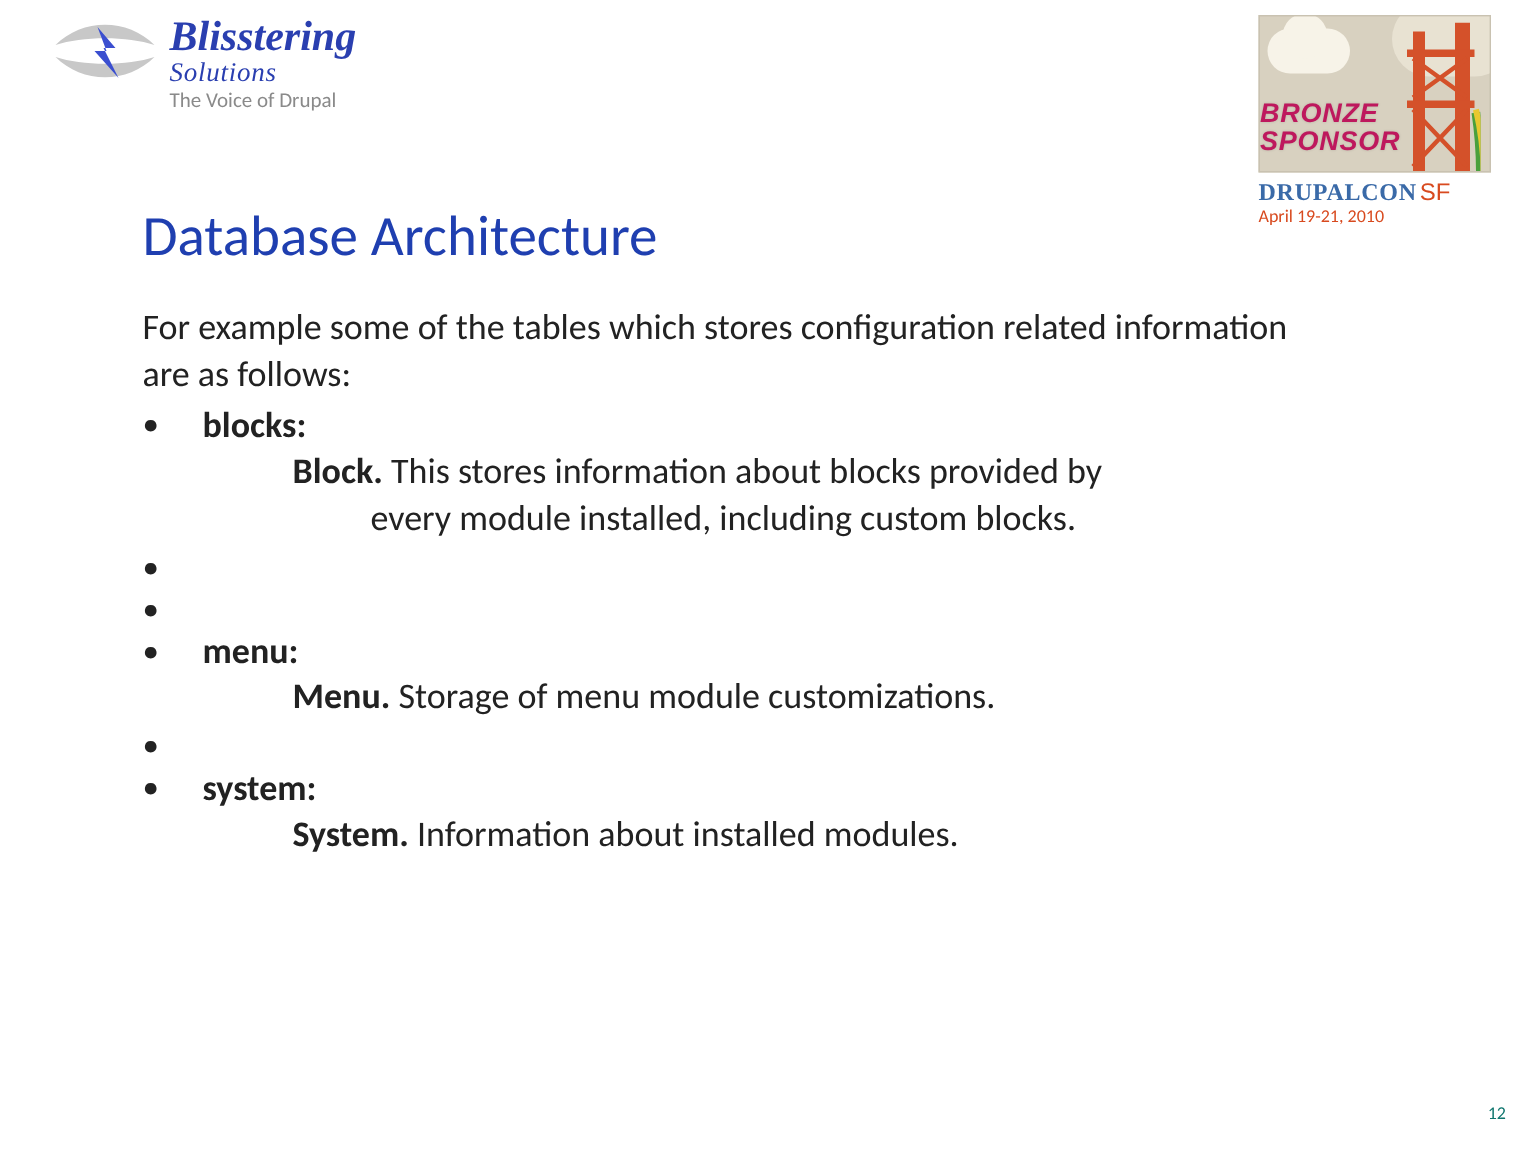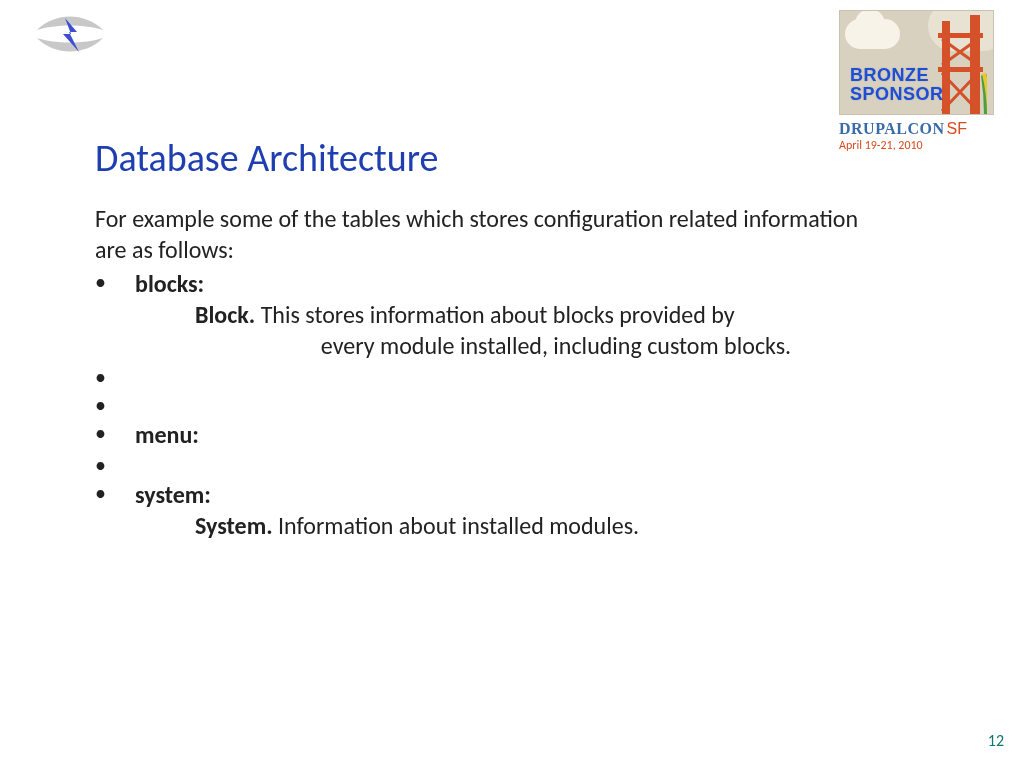--- a/index.html
+++ b/index.html
@@ -63,25 +63,26 @@
       background:#f7f3e8; border-radius:50%;
     }
     .sponsor-cloud2 {
       position: absolute; right: -15px; top: -10px; width: 80px; height: 50px;
       background: #e8e2d2; border-radius: 30px;
     }
     .sponsor-bridge {
       position: absolute; right: 6px; top: 4px; width: 55px; height: 100px;
     }
     .sponsor-text {
-      position: absolute; left: 10px; top: 55px;
+      position: absolute; left: 0; top: 55px;
       font-family: Arial, sans-serif; font-weight: 900;
-      color: #1d4ed8; line-height: 1.05; font-size: 18px;
+      color: #be185d; line-height: 1.05; font-size: 18px;
       letter-spacing: 0.5px;
       text-shadow: 0 0 2px rgba(0,0,0,0.15);
+      font-style: italic;
     }
     .conf-block {
       position: absolute;
       top: 120px;
       right: 30px;
       width: 155px;
       text-align: left;
       line-height: 1.1;
     }
     .conf-name {
@@ -132,41 +133,45 @@
       font-size: 22px;
       color: #222;
     }
     .bolded { font-weight: 700; }
     .desc-row {
       margin-left: 60px;
       margin-top: 0px;
     }
     .desc-cont {
       margin-left: 112px;
-      text-align: center;
     }
     .gap { height: 26px; }
     .page-num {
       position: absolute;
       right: 20px;
       bottom: 18px;
-      font-size: 16px;
+      font-size: 12px;
       color: #0f766e;
     }
   </style>
 </head>
 <body>
 
 <div class="logo-area">
   <div class="logo-swoosh">
     <svg viewBox="0 0 70 50" width="70" height="50">
       <path d="M2 20 C 20 2, 50 2, 68 20 C 50 14, 20 14, 2 20 Z" fill="#c8c8c8"></path>
       <path d="M2 28 C 20 46, 50 46, 68 28 C 50 34, 20 34, 2 28 Z" fill="#c8c8c8"></path>
       <path d="M30 8 L42 22 L34 22 L44 42 L28 24 L36 24 Z" fill="#3b4fd0"></path>
     </svg>
+  </div>
+  <div class="logo-text-block">
+    <div class="logo-title">Blisstering</div>
+    <div class="logo-sub">Solutions</div>
+    <div class="logo-tag">The Voice of Drupal</div>
   </div>
 </div>
 
 <div class="sponsor-badge">
   <div class="sponsor-cloud2"></div>
   <div class="sponsor-cloud1"></div>
   <div class="sponsor-bridge">
     <svg viewBox="0 0 55 100" width="55" height="100">
       <rect x="10" y="6" width="8" height="94" fill="#d4512a"></rect>
       <rect x="38" y="0" width="10" height="100" fill="#d4512a"></rect>
@@ -205,20 +210,23 @@
       <div class="desc-cont">every module installed, including custom blocks.</div>
     </li>
 
     <li style="list-style:none" class="gap"></li>
 
 
     <li style="list-style:none" class="gap"></li>
 
     <li>
       <span class="bolded">menu:</span>
+      <div class="desc-row">
+        <span class="bolded">Menu.</span><span> Storage of menu module customizations.</span>
+      </div>
     </li>
 
     <li style="list-style:none" class="gap"></li>
 
     <li>
       <span class="bolded">system:</span>
       <div class="desc-row">
         <span class="bolded">System.</span><span> Information about installed modules.</span>
       </div>
     </li>

